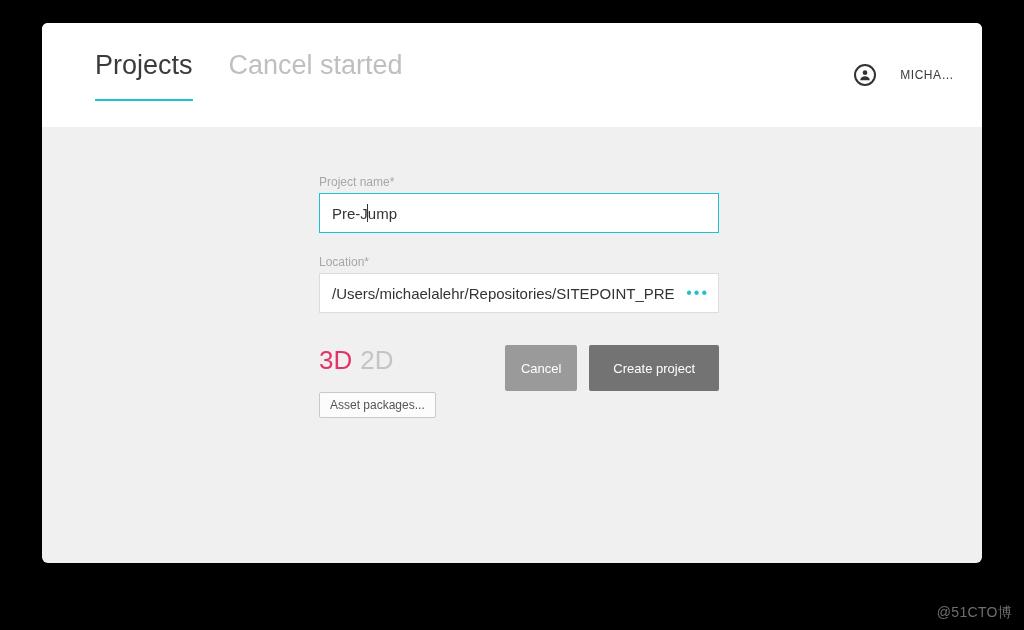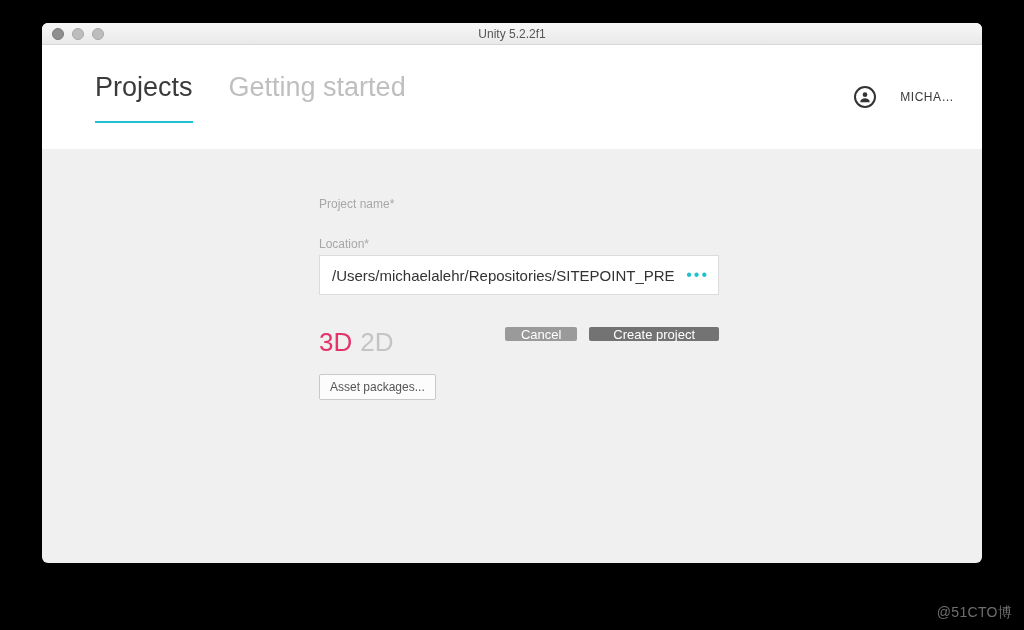--- a/index.html
+++ b/index.html
@@ -123,21 +123,21 @@
     display: inline-block;
     padding: 5px 10px;
     font-size: 12px; color: #555;
     background: #fcfcfc;
     border: 1px solid #c9c9c9;
     border-radius: 2px;
     cursor: pointer;
   }
   .actions { display: flex; gap: 12px; }
   .btn {
-    height: 14px;
+    height: 46px;
     border: none;
     border-radius: 2px;
     color: #fff;
     font-size: 13px;
     padding: 0 16px;
     cursor: pointer;
   }
   .btn.cancel { background: #9a9a9a; }
   .btn.create { background: #737373; padding: 0 24px; }
   .watermark {
@@ -145,49 +145,46 @@
     color: #6e6e6e; font-size: 14px;
     letter-spacing: .3px;
   }
 </style>
 </head>
 <body>
 
 <div class="stage">
   <div class="mac-window">
 
-    <div class="titlebar">
-      <div class="traffic">
-        <div class="dot close"></div>
-        <div class="dot grey"></div>
-        <div class="dot grey"></div>
-      </div>
-      <div class="win-title">Unity 5.2.2f1</div>
-    </div>
 
     <div class="topbar">
       <div class="tabs">
         <div class="tab active">Projects</div>
-        <div class="tab">Getting started</div>
+        <div class="tab">Cancel started</div>
       </div>
       <div class="user">
         <span class="avatar">
           <svg viewBox="0 0 24 24" fill="#333">
               <circle cx="12" cy="8" r="4"></circle>
               <path d="M4 20c0-4 4-6 8-6s8 2 8 6v1H4z"></path>
             </svg>
         </span>
         <span class="user-label">MICHA…</span>
       </div>
     </div>
 
     <div class="body">
       <div class="form">
 
         <div class="label">Project name*</div>
+        <div class="input focus">
+          <span>Pre-J</span>
+            <span class="caret"></span>
+            <span>ump</span>
+        </div>
 
         <div class="gap"></div>
 
         <div class="label">Location*</div>
         <div class="input-wrap">
           <div class="input location">
             <span>/Users/michaelalehr/Repositories/SITEPOINT_PRE</span>
           </div>
           <span class="location-dots">•••</span>
         </div>

